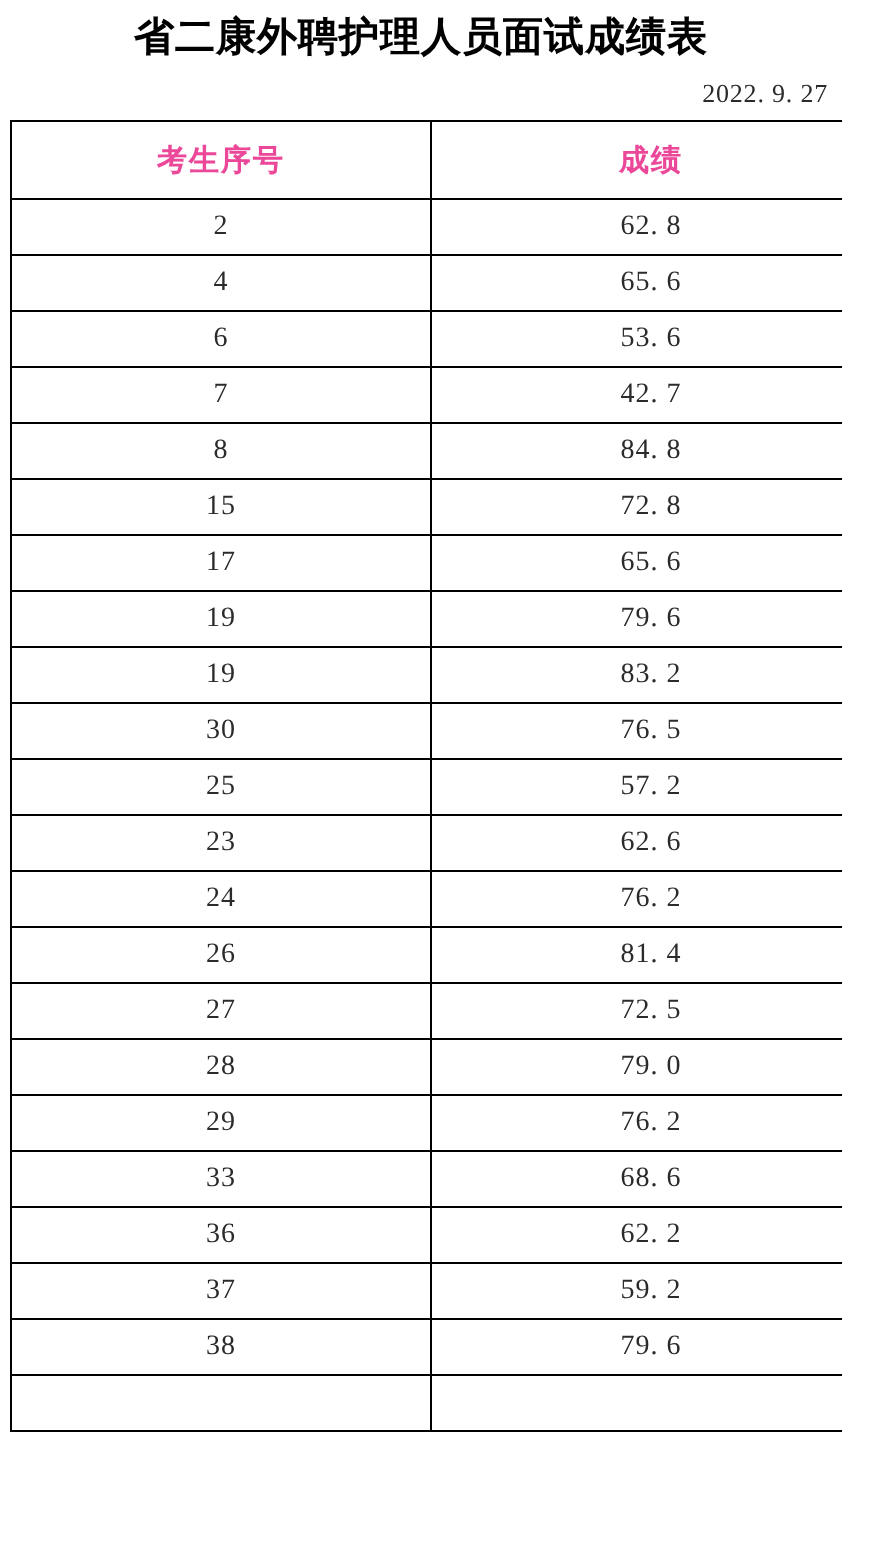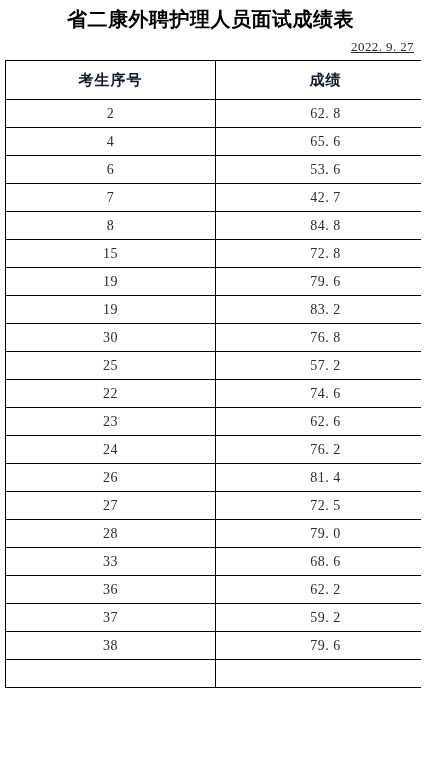--- a/index.html
+++ b/index.html
@@ -37,21 +37,20 @@
 
   .doc-date {
     text-align: right;
     font-family: "Liberation Serif", "DejaVu Serif", serif;
     font-size: 13px;
     line-height: 16px;
     color: #2b2b2b;
     padding-right: 7px;
     margin-top: 5px;
     letter-spacing: 0.4px;
-    text-decoration: underline;
   }
 
   .table-wrap {
     margin: 5px 0 0 5px;
     width: 430px;
   }
 
   table.score-table {
     border-collapse: collapse;
     table-layout: fixed;
@@ -68,21 +67,21 @@
     vertical-align: middle;
     padding: 0;
   }
 
   table.score-table th {
     height: 38px;
     font-family: Liberation Sans, sans-serif;
     font-weight: bold;
     font-size: 15px;
     letter-spacing: 1px;
-    color: #0f172a;
+    color: #ec4899;
   }
 
   table.score-table td {
     height: 27px;
     font-family: "Liberation Serif", "DejaVu Serif", serif;
     font-weight: normal;
     font-size: 14px;
     color: #2b2b2b;
     letter-spacing: 0.5px;
   }
@@ -132,58 +131,62 @@
           </tr>
           <tr>
             <td class="cell-id"><span class="id-text">8</span></td>
             <td class="cell-score"><span class="score-text">84. 8</span></td>
           </tr>
           <tr>
             <td class="cell-id"><span class="id-text">15</span></td>
             <td class="cell-score"><span class="score-text">72. 8</span></td>
           </tr>
           <tr>
+            <td class="cell-id"><span class="id-text">17</span></td>
+            <td class="cell-score"><span class="score-text">65. 6</span></td>
+          </tr>
+          <tr>
             <td class="cell-id"><span class="id-text">19</span></td>
             <td class="cell-score"><span class="score-text">79. 6</span></td>
           </tr>
           <tr>
             <td class="cell-id"><span class="id-text">19</span></td>
             <td class="cell-score"><span class="score-text">83. 2</span></td>
           </tr>
           <tr>
             <td class="cell-id"><span class="id-text">30</span></td>
-            <td class="cell-score"><span class="score-text">76. 8</span></td>
+            <td class="cell-score"><span class="score-text">76. 5</span></td>
           </tr>
           <tr>
             <td class="cell-id"><span class="id-text">25</span></td>
             <td class="cell-score"><span class="score-text">57. 2</span></td>
           </tr>
           <tr>
-            <td class="cell-id"><span class="id-text">22</span></td>
-            <td class="cell-score"><span class="score-text">74. 6</span></td>
-          </tr>
-          <tr>
             <td class="cell-id"><span class="id-text">23</span></td>
             <td class="cell-score"><span class="score-text">62. 6</span></td>
           </tr>
           <tr>
             <td class="cell-id"><span class="id-text">24</span></td>
             <td class="cell-score"><span class="score-text">76. 2</span></td>
           </tr>
           <tr>
             <td class="cell-id"><span class="id-text">26</span></td>
             <td class="cell-score"><span class="score-text">81. 4</span></td>
           </tr>
           <tr>
             <td class="cell-id"><span class="id-text">27</span></td>
             <td class="cell-score"><span class="score-text">72. 5</span></td>
           </tr>
           <tr>
             <td class="cell-id"><span class="id-text">28</span></td>
             <td class="cell-score"><span class="score-text">79. 0</span></td>
+          </tr>
+          <tr>
+            <td class="cell-id"><span class="id-text">29</span></td>
+            <td class="cell-score"><span class="score-text">76. 2</span></td>
           </tr>
           <tr>
             <td class="cell-id"><span class="id-text">33</span></td>
             <td class="cell-score"><span class="score-text">68. 6</span></td>
           </tr>
           <tr>
             <td class="cell-id"><span class="id-text">36</span></td>
             <td class="cell-score"><span class="score-text">62. 2</span></td>
           </tr>
           <tr>

